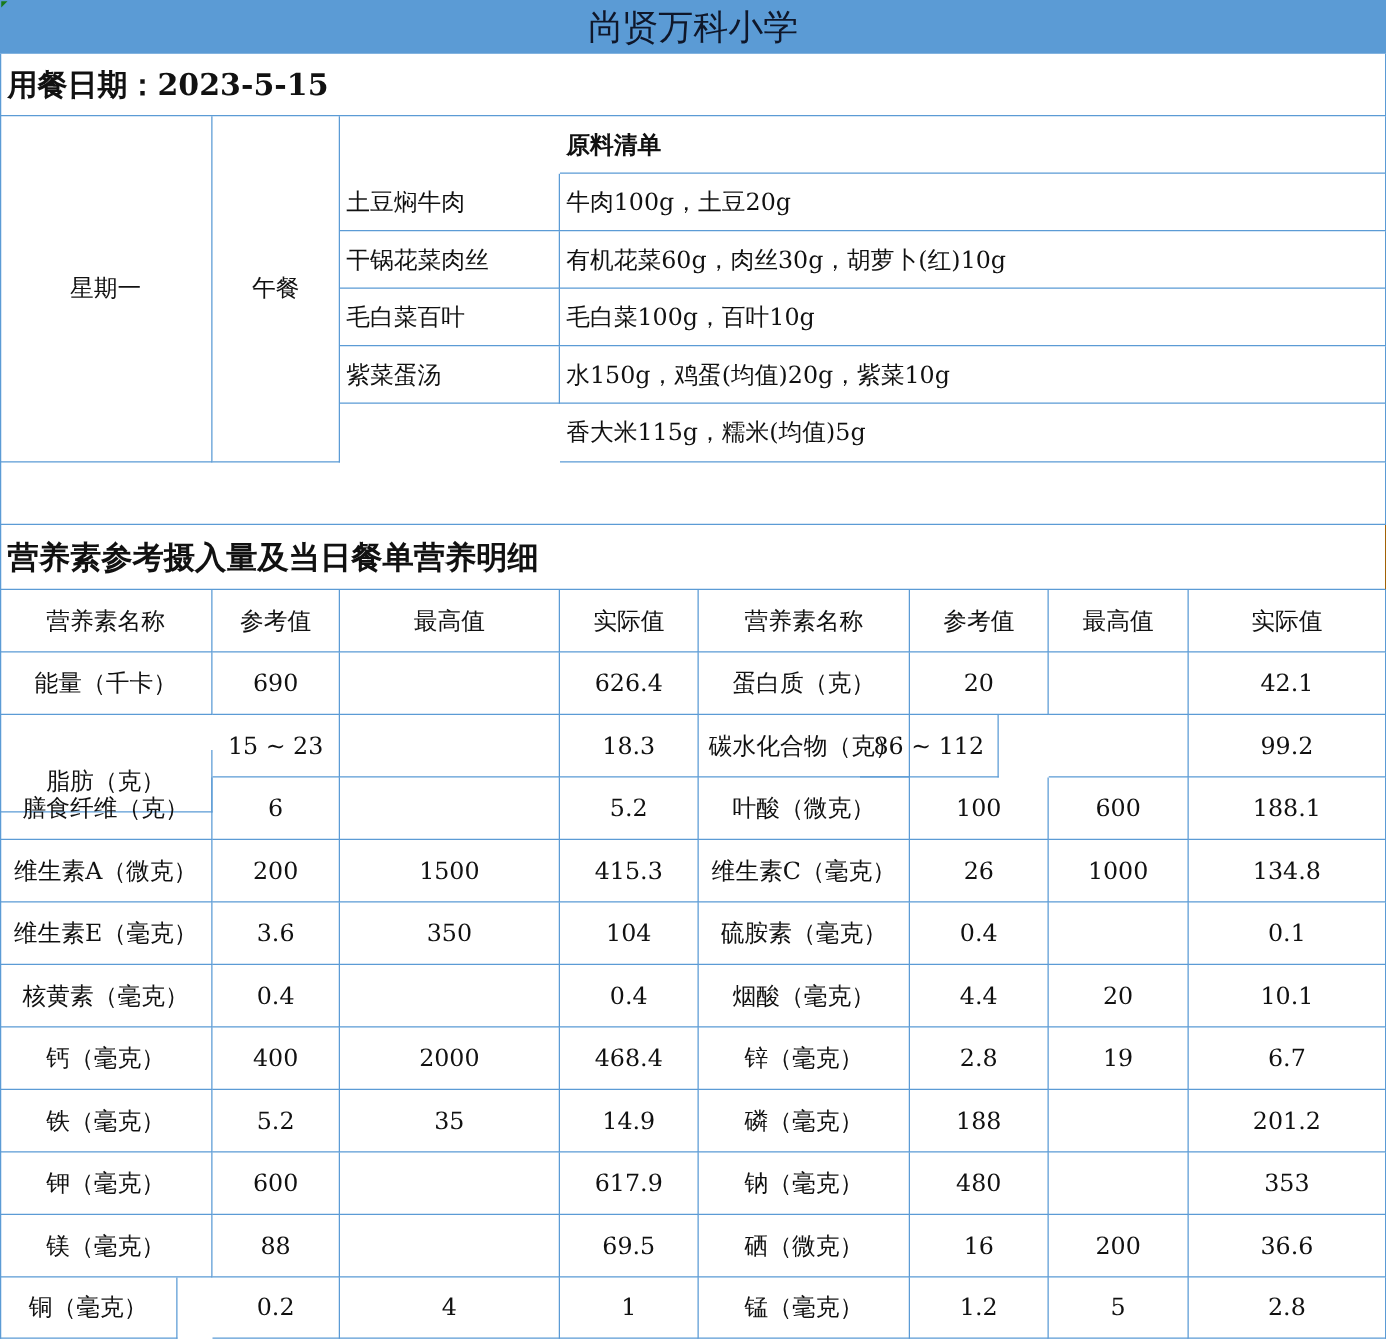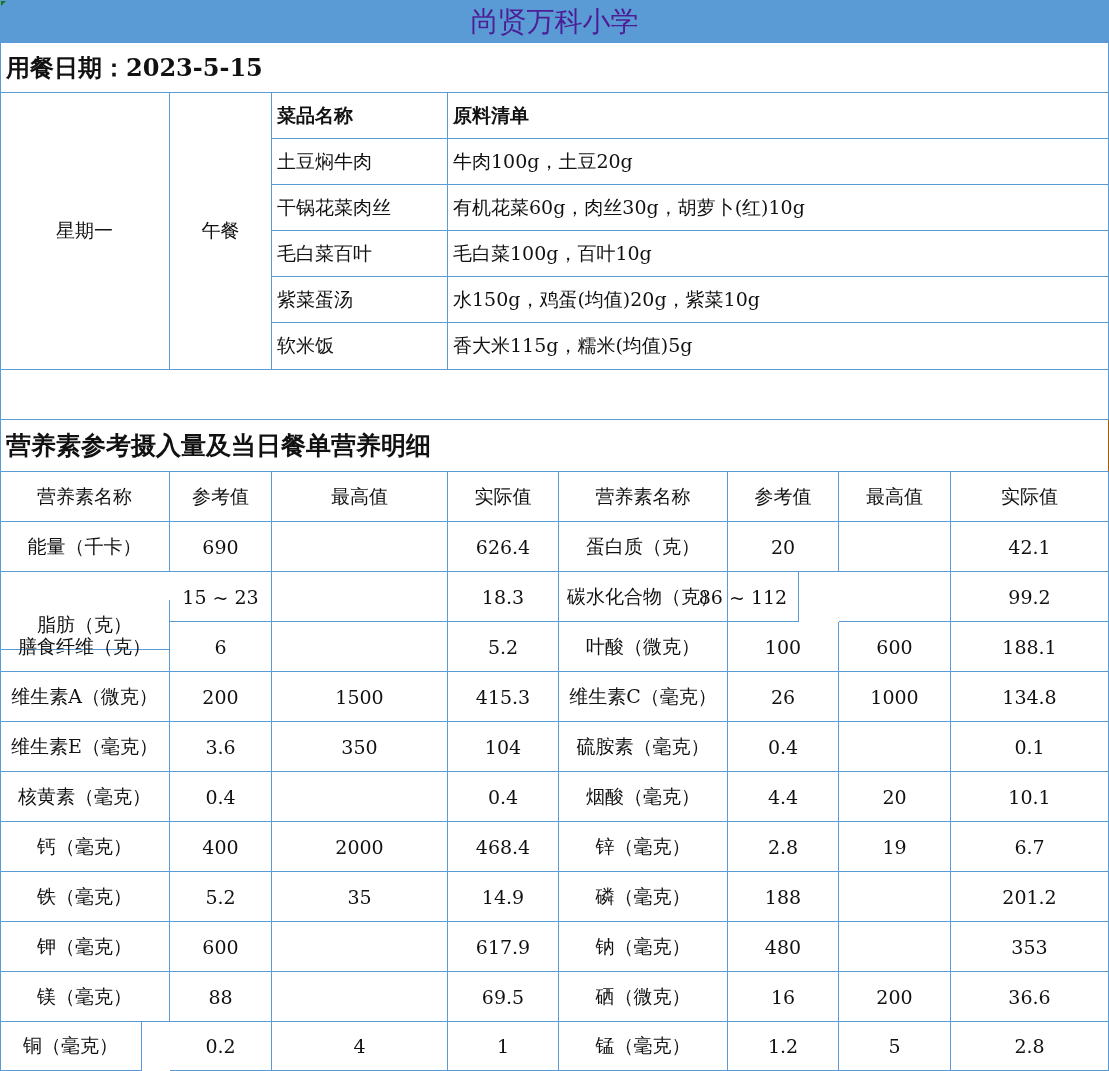--- a/index.html
+++ b/index.html
@@ -2,52 +2,50 @@
 <html><head>
 <meta charset="utf-8">
 <style>
   * { box-sizing: border-box; margin: 0; padding: 0; }
   body { width: 1109px; height: 1071px; background: #ffffff; font-family: "DejaVu Serif", "Liberation Serif", serif; color: #111; overflow: hidden; position: relative; }
   .sheet { position: absolute; left: 0; top: 0; width: 1109px; height: 1071px; }
   .cell { position: absolute; border-right: 1px solid #5b9bd5; border-bottom: 1px solid #5b9bd5; display: flex; align-items: center; font-size: 19px; white-space: nowrap; overflow: hidden; }
   .center { justify-content: center; }
   .left { justify-content: flex-start; padding-left: 5px; }
   .bold { font-weight: bold; }
-  .title-bar { position: absolute; left: 0; top: 0; width: 1109px; height: 43px; background: #5b9bd5; color: #4c1d95; display: flex; align-items: center; justify-content: center; font-size: 28px; }
+  .title-bar { position: absolute; left: 0; top: 0; width: 1109px; height: 43px; background: #5b9bd5; color: #0f172a; display: flex; align-items: center; justify-content: center; font-size: 28px; }
   .corner-mark { position: absolute; left: 1px; top: 1px; width: 0; height: 0; border-top: 5px solid #1a7a1a; border-right: 5px solid transparent; }
   .outer-left { position: absolute; left: 0; top: 43px; width: 1px; height: 1028px; background: #5b9bd5; }
   .date-row { position: absolute; left: 0; top: 43px; width: 1109px; height: 50px; border-right: 1px solid #5b9bd5; border-bottom: 1px solid #5b9bd5; display: flex; align-items: center; padding-left: 6px; font-size: 24px; font-weight: bold; }
   .blank-row { position: absolute; left: 0; top: 370px; width: 1109px; height: 50px; border-right: 1px solid #5b9bd5; border-bottom: 1px solid #5b9bd5; }
   .section-row { position: absolute; left: 0; top: 420px; width: 1109px; height: 52px; border-right: 1px solid #a16207; border-bottom: 1px solid #5b9bd5; display: flex; align-items: center; padding-left: 6px; font-size: 25px; font-weight: bold; }
 </style>
 </head>
 <body>
 
 <div class="sheet">
   <div class="title-bar">尚贤万科小学</div>
   <div class="corner-mark"></div>
   <div class="outer-left"></div>
 
   <div class="date-row">用餐日期：2023-5-15</div>
 
   <div class="cell center" style="left:0;top:93px;width:170px;height:277px;">星期一</div>
   <div class="cell center" style="left:170px;top:93px;width:102px;height:277px;">午餐</div>
 
-  <div class="cell left bold" style="left:272px;top:93px;width:176px;height:46px;">菜品名称</div>
   <div class="cell left bold" style="left:448px;top:93px;width:661px;height:46px;">原料清单</div>
 
   <div class="cell left" style="left:272px;top:139px;width:176px;height:46px;">土豆焖牛肉</div>
   <div class="cell left" style="left:448px;top:139px;width:661px;height:46px;">牛肉100g，土豆20g</div>
   <div class="cell left" style="left:272px;top:185px;width:176px;height:46px;">干锅花菜肉丝</div>
   <div class="cell left" style="left:448px;top:185px;width:661px;height:46px;">有机花菜60g，肉丝30g，胡萝卜(红)10g</div>
   <div class="cell left" style="left:272px;top:231px;width:176px;height:46px;">毛白菜百叶</div>
   <div class="cell left" style="left:448px;top:231px;width:661px;height:46px;">毛白菜100g，百叶10g</div>
   <div class="cell left" style="left:272px;top:277px;width:176px;height:46px;">紫菜蛋汤</div>
   <div class="cell left" style="left:448px;top:277px;width:661px;height:46px;">水150g，鸡蛋(均值)20g，紫菜10g</div>
-  <div class="cell left" style="left:272px;top:323px;width:176px;height:47px;">软米饭</div>
   <div class="cell left" style="left:448px;top:323px;width:661px;height:47px;">香大米115g，糯米(均值)5g</div>
 
   <div class="blank-row"></div>
   <div class="section-row">营养素参考摄入量及当日餐单营养明细</div>
 
   <div id="nutri">
       <div>
         <div class="cell center" style="left: 0px; top: 472px; width: 170px; height: 50px;">营养素名称</div>
         <div class="cell center" style="left: 170px; top: 472px; width: 102px; height: 50px;">参考值</div>
         <div class="cell center" style="left: 272px; top: 472px; width: 176px; height: 50px;">最高值</div>

